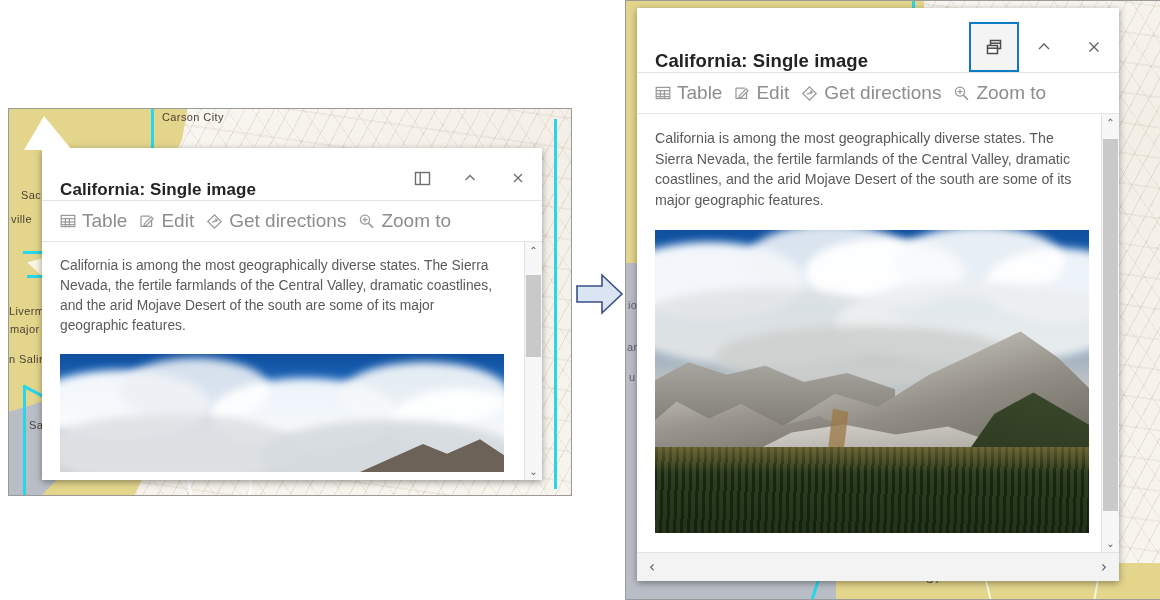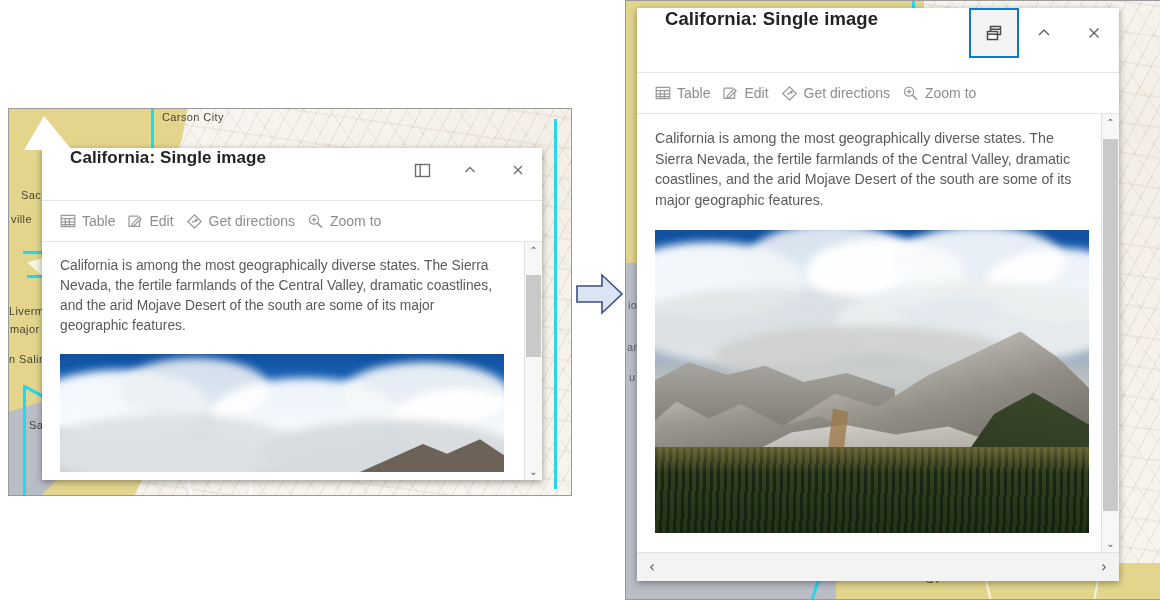--- a/index.html
+++ b/index.html
@@ -31,40 +31,40 @@
 
   
   .popup{position:absolute;background:#ffffff;
          box-shadow:0 2px 7px rgba(0,0,0,.38);
          display:flex;flex-direction:column;}
   #popup-left{left:42px;top:148px;width:500px;height:332px;}
   #popup-right{left:637px;top:8px;width:482px;height:573px;}
 
   .pointer{position:absolute;width:0;height:0;}
 
-  .pop-header{display:flex;align-items:flex-start;flex:0 0 auto;padding:0 0 0 28px;}
+  .pop-header{display:flex;align-items:flex-end;flex:0 0 auto;padding:0 0 0 18px;}
   #popup-left .pop-header{height:52px;}
   #popup-right .pop-header{height:64px;}
   .pop-title{flex:1;color:#232323;font-weight:bold;letter-spacing:.1px;}
   #popup-left .pop-title{font-size:17px;}
   #popup-right .pop-title{font-size:18.5px;}
 
   .hdr-btns{display:flex;align-items:center;}
   .hdr-btn{display:flex;align-items:center;justify-content:center;
            background:transparent;border:2px solid transparent;cursor:pointer;}
   #popup-left .hdr-btn{width:44px;height:40px;}
   #popup-right .hdr-btn{width:46px;height:46px;}
   .hdr-btn.focused{border-color:#0c7ac4;background:#f4f4f4;}
   .hdr-btn svg{display:block;}
 
   .toolbar{display:flex;align-items:center;gap:0;flex:0 0 auto;
            border-top:1px solid #e4e4e4;border-bottom:1px solid #e4e4e4;padding-left:16px;}
   #popup-left .toolbar{height:40px;}
   #popup-right .toolbar{height:40px;}
-  .tb-item{display:flex;align-items:center;gap:6px;color:#8d8d8d;font-size:14px;
+  .tb-item{display:flex;align-items:center;gap:6px;color:#8d8d8d;font-size:19px;
            padding:0 10px 0 2px;cursor:pointer;white-space:nowrap;}
   .tb-item svg{display:block;flex:0 0 auto;}
 
   .pop-body{position:relative;flex:1 1 auto;display:flex;min-height:0;}
   .pop-content{flex:1 1 auto;overflow:hidden;padding:14px 18px 0 18px;}
   .pop-text{color:#5a5a5a;line-height:1.45;margin:0;}
   #popup-left .pop-text{font-size:13.8px;}
   #popup-right .pop-text{font-size:14.2px;}
 
   

